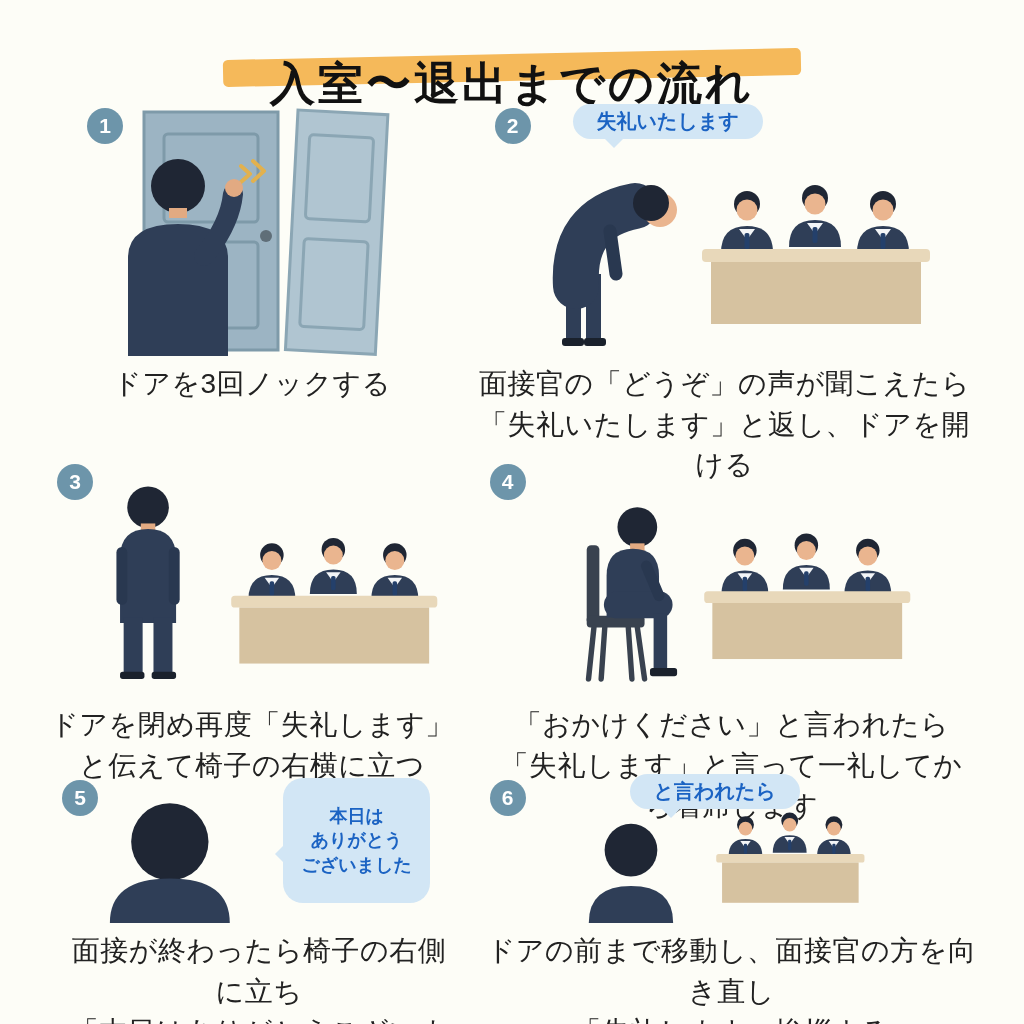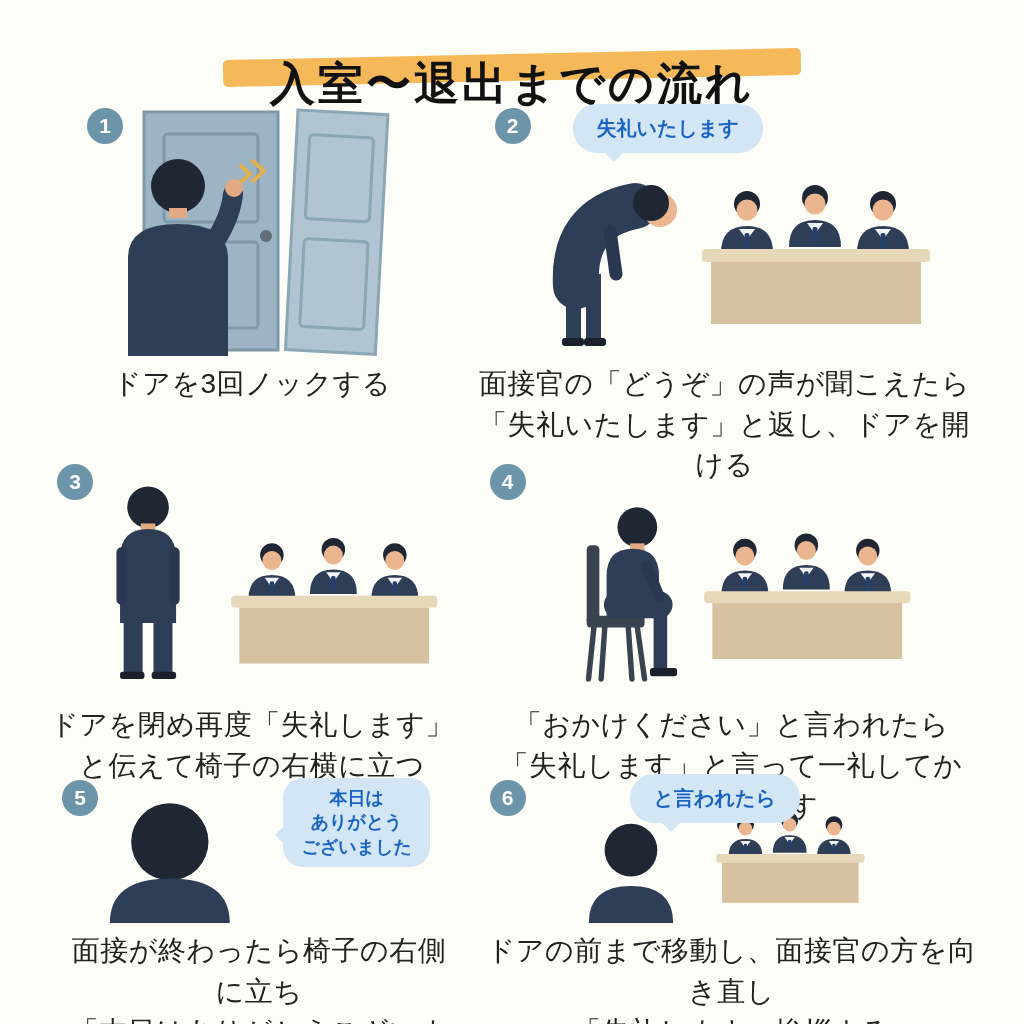--- a/index.html
+++ b/index.html
@@ -35,26 +35,26 @@
   }
   .caption {
     font-size:28px; line-height:1.45; letter-spacing:.5px; margin-top:8px;
     white-space:pre-line; text-align:center; color:#222;
   }
   .caption.left { text-align:center; align-self:flex-start; padding-left:14px; }
   .bubble {
     position:absolute; z-index:2;
     background: var(--bubble_bg, #d2e6f5); color: var(--bubble_text, #1b63c3);
     font-weight:bold; font-size:20px; line-height:1.35; text-align:center;
-    border-radius:24px; padding:11px 24px; white-space:pre-line;
+    border-radius:24px; padding:4px 24px; white-space:pre-line;
   }
   .bubble::after { content:""; position:absolute; width:0; height:0; border:11px solid transparent; }
   .bubble.tail-dl::after { bottom:-20px; left:30px; border-top-color: var(--bubble_bg, #d2e6f5); }
   .bubble.tail-l::after  { left:-19px; top:52%; border-right-color: var(--bubble_bg, #d2e6f5); }
-  .bubble.small { font-size:18px; padding:8px 18px; border-radius:20px; }
+  .bubble.small { font-size:18px; padding:26px 18px; border-radius:20px; }
 </style>
 </head>
 <body>
 
 <svg width="0" height="0" style="position:absolute" aria-hidden="true">
   <defs>
     <g id="iv-bust">
       <circle cx="0" cy="1" r="13" fill="#1f2634"></circle>
       <circle cx="0" cy="7" r="10.5" fill="#eab58f"></circle>
       <path d="M-26,50 q0,-27 26,-27 q26,0 26,27 z" fill="#2f3e57"></path>

